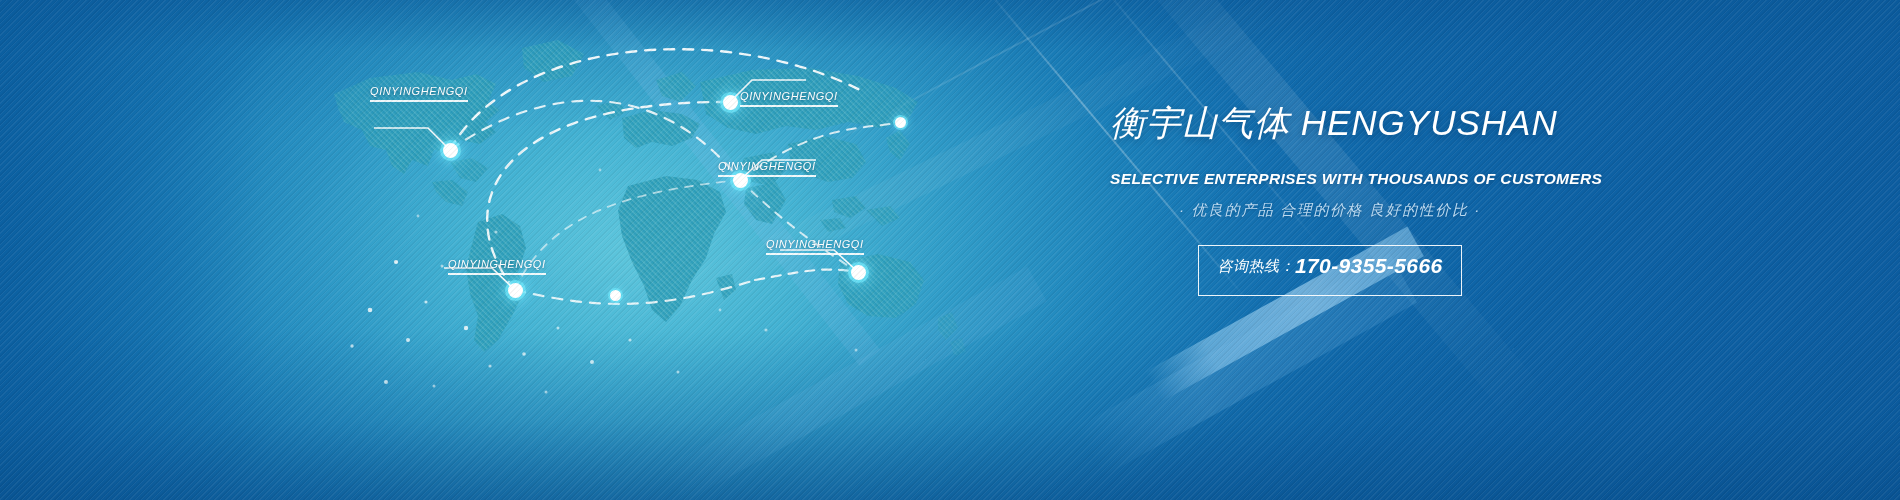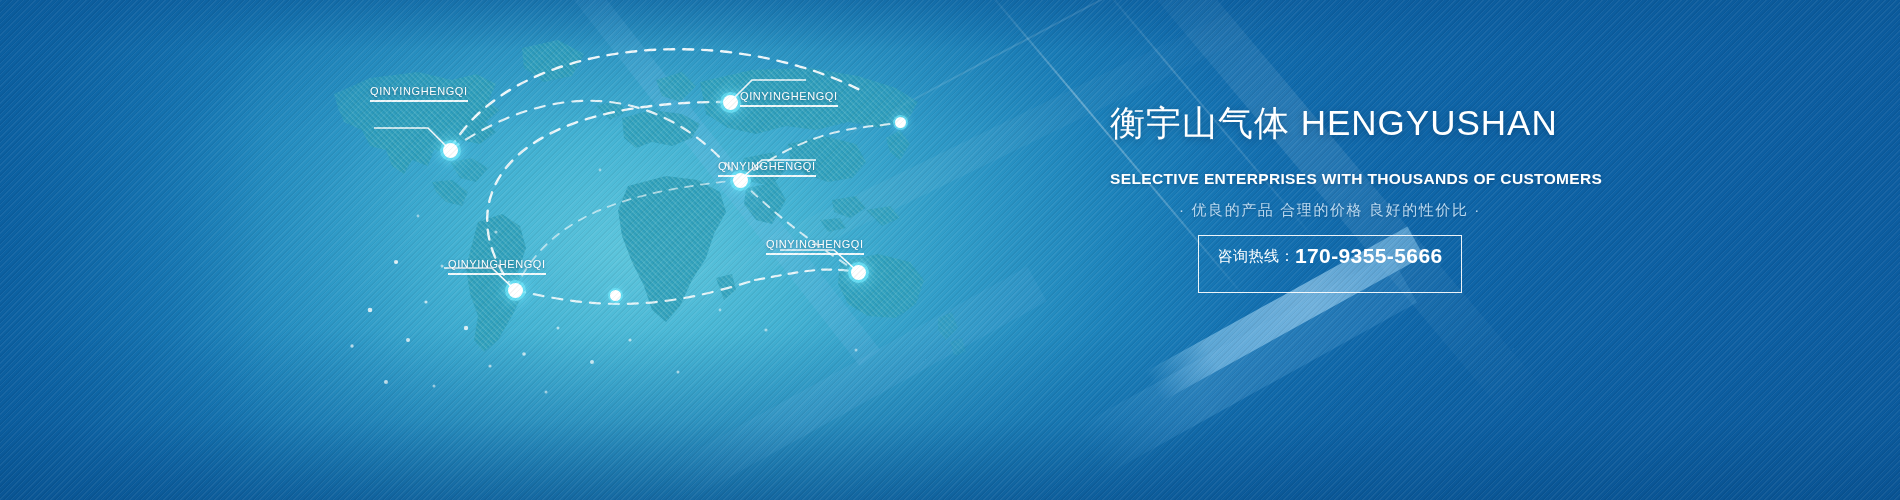--- a/index.html
+++ b/index.html
@@ -7,20 +7,21 @@
     padding: 0;
     background: #0d5f9e;
   }
   #banner {
     position: relative;
     width: 1900px;
     height: 500px;
     overflow: hidden;
     font-family: "Liberation Sans", "DejaVu Sans", sans-serif;
     background: #c2410c;
+    font-style: italic;
   }
 
   
   .bg-base {
     position: absolute;
     inset: 0;
     background:
       radial-gradient(ellipse 900px 620px at 640px 250px,
         #5fc7dd 0%,
         #45b4d4 18%,
@@ -187,22 +188,22 @@
   .sub-cn {
     margin-top: 13px;
     color: #bcd9ef;
     font-size: 15px;
     letter-spacing: 1.6px;
     white-space: nowrap;
     text-shadow: 0 1px 3px rgba(0,42,80,0.35);
   }
   #hotline-box {
     display: inline-block;
-    margin-top: 15px;
-    padding: 8px 18px 24px 18px;
+    margin-top: 25px;
+    padding: 8px 18px 17px 18px;
     border: 1.6px solid rgba(255,255,255,0.92);
     white-space: nowrap;
   }
   .hot-label {
     color: #ffffff;
     font-size: 15px;
     letter-spacing: 0.5px;
     vertical-align: middle;
   }
   .hot-number {

